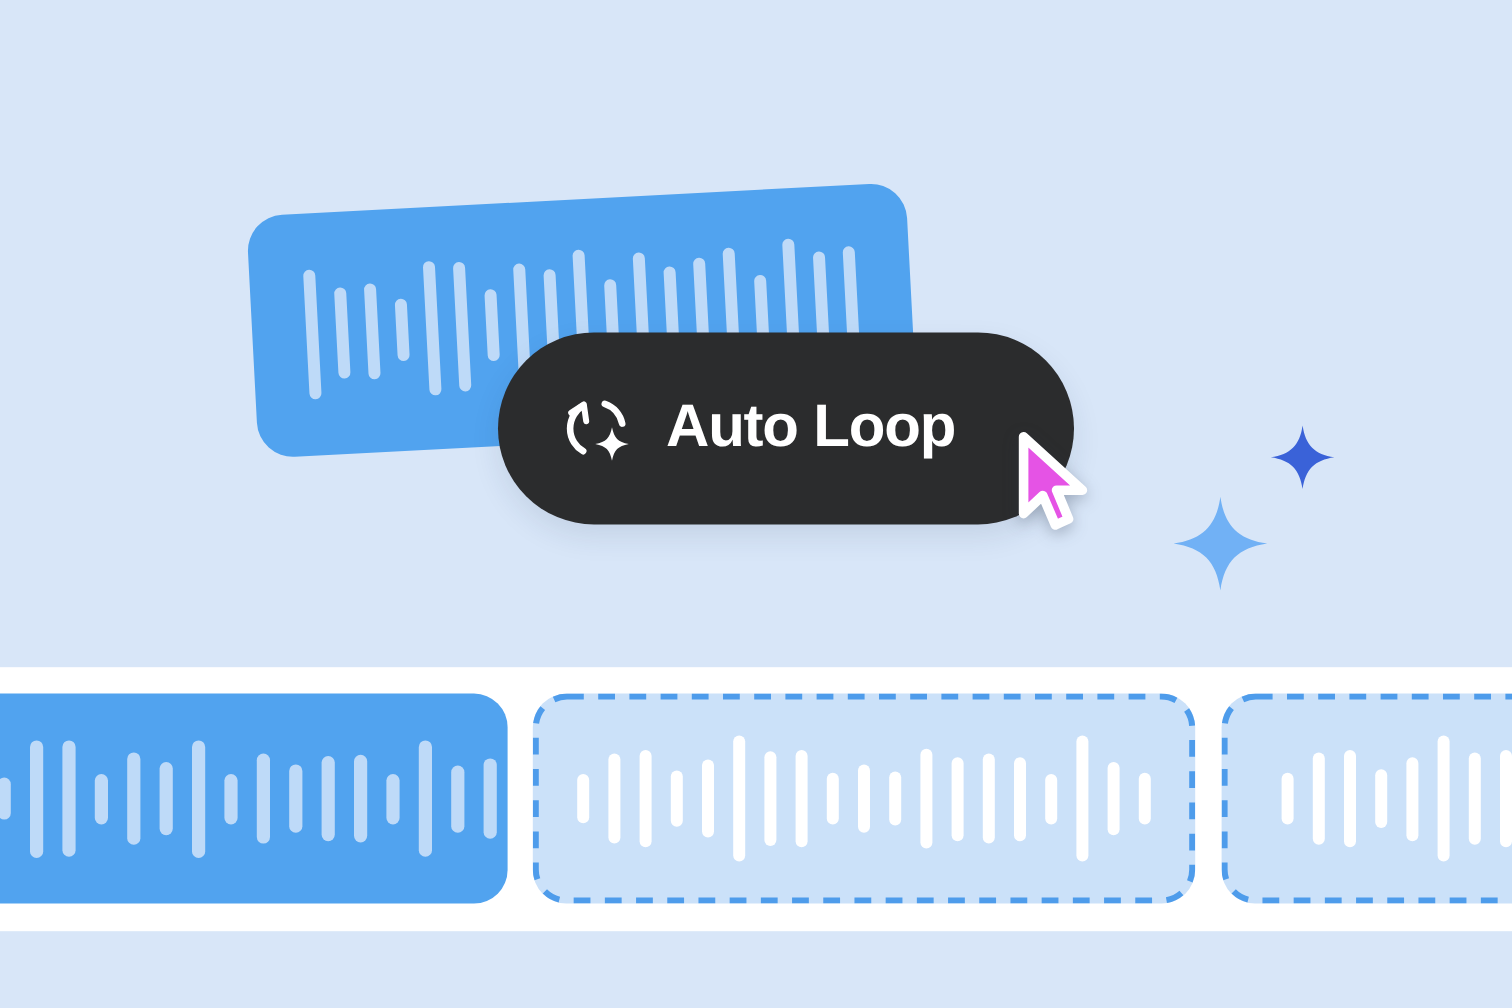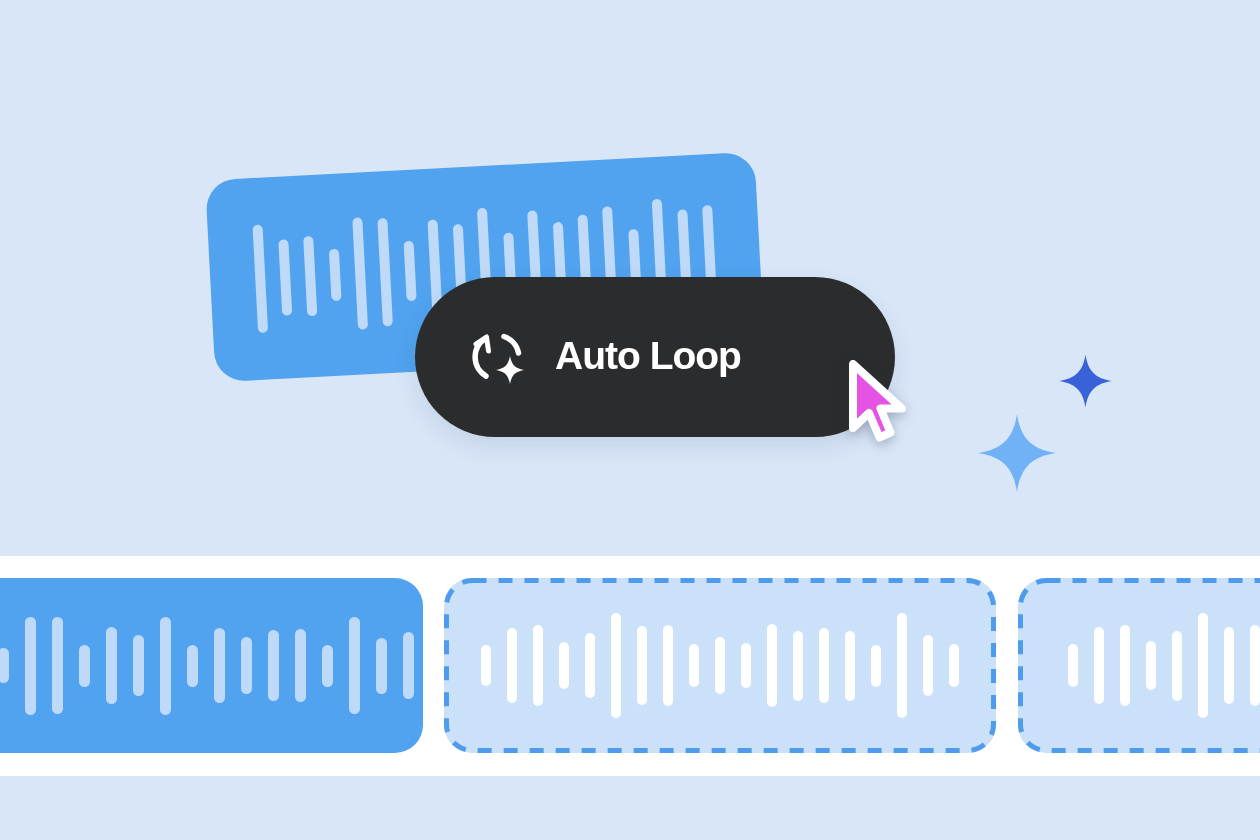--- a/index.html
+++ b/index.html
@@ -39,21 +39,21 @@
     display: flex; align-items: center;
     padding-left: 50px; box-sizing: border-box;
     gap: 26px;
     box-shadow: 0 10px 24px rgba(30, 50, 80, 0.10);
     cursor: pointer;
     border: none;
   }
   .loop-icon { width: 64px; height: 64px; flex: none; }
   .loop-label {
     color: var(--button-text, #ffffff);
-    font-size: 39px; font-weight: 700;
+    font-size: 50px; font-weight: 700;
     letter-spacing: -1px;
     white-space: nowrap;
     line-height: 1;
     padding-bottom: 4px;
   }
 
   
   .sparkle { position: absolute; }
   .sparkle-dark  { left: 1059px; top: 353px; width: 53px; height: 56px; color: var(--sparkle-dark, #3a62d8); }
   .sparkle-light { left: 978px;  top: 414px; width: 78px; height: 78px; color: var(--sparkle-light, #71b1f5); }

